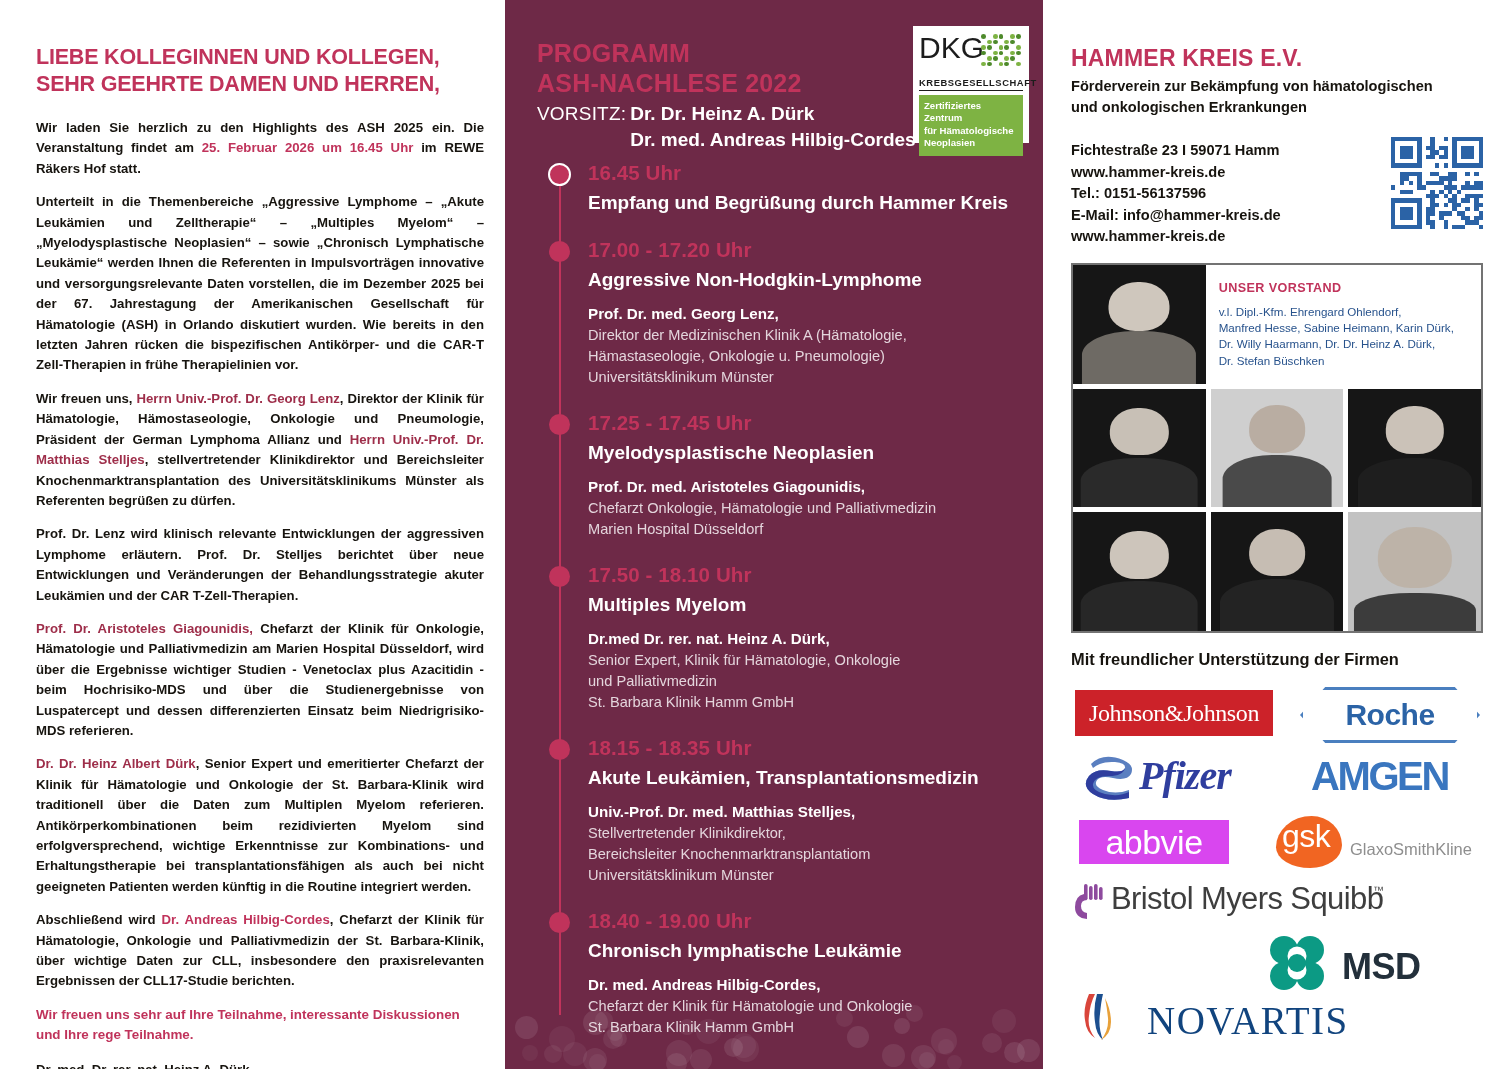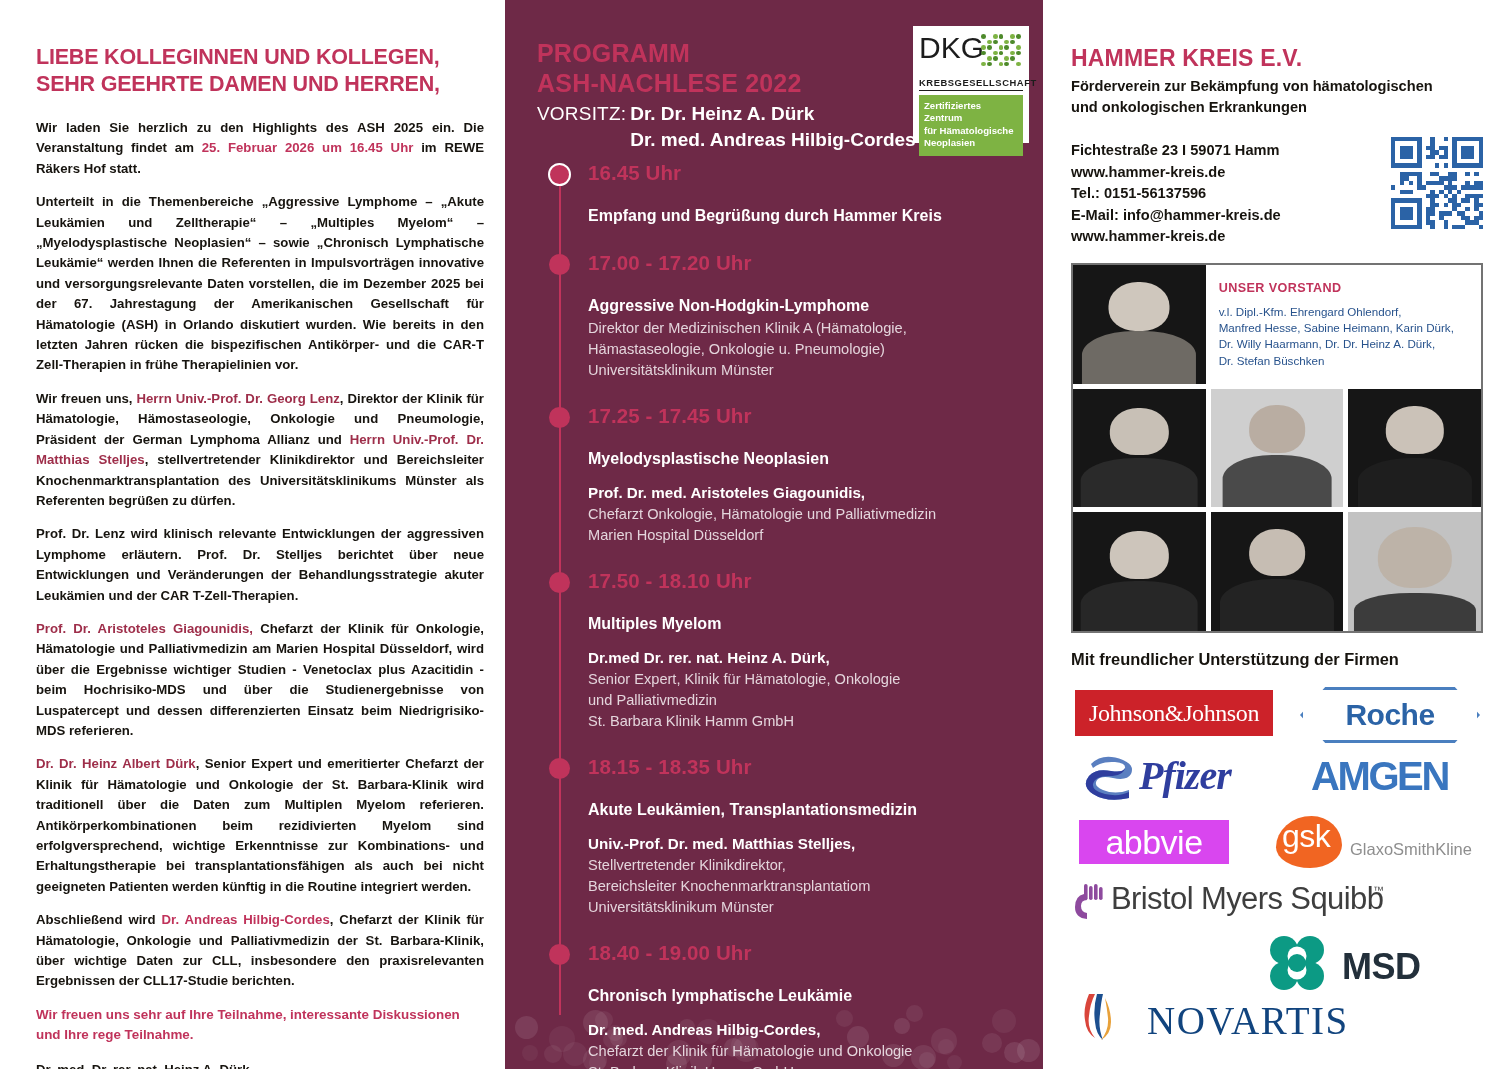--- a/index.html
+++ b/index.html
@@ -100,22 +100,22 @@
     border-radius: 50%; background: #C0335B;
   }
   .bullet.ring {
     border: 2.5px solid #ffffff; left: 11px; top: 3px; width: 23px; height: 23px;
   }
   .tl-time {
     color: #C0335B; font-size: 20.5px; font-weight: bold; line-height: 25px;
     letter-spacing: 0.1px;
   }
   .tl-topic {
-    color: #ffffff; font-size: 16px; font-weight: bold; line-height: 24px;
-    margin-top: 19px;
+    color: #ffffff; font-size: 19px; font-weight: bold; line-height: 24px;
+    margin-top: 6px;
   }
   .tl-speaker {
     color: #ffffff; font-size: 15.2px; font-weight: bold; line-height: 22px;
     margin-top: 11px;
   }
   .tl-aff {
     color: #E4D5DC; font-size: 14.6px; font-weight: 400; line-height: 21px;
   }
   .tl-end {
     color: #0ea5e9; font-size: 21px; font-weight: bold; line-height: 28px; margin-top: 32px;
@@ -329,20 +329,21 @@
       <div id="tlItems">
           <div class="tl-item">
             <span class="bullet ring"></span>
             <div class="tl-time">16.45 Uhr</div>
             <div class="tl-topic">Empfang und Begrüßung durch Hammer Kreis</div>
           </div>
           <div class="tl-item">
             <span class="bullet"></span>
             <div class="tl-time">17.00 - 17.20 Uhr</div>
             <div class="tl-topic">Aggressive Non-Hodgkin-Lymphome</div>
+            <div class="tl-speaker">Prof. Dr. med. Georg Lenz,</div>
             <div class="tl-aff">Direktor der Medizinischen Klinik A (Hämatologie,</div>
             <div class="tl-aff">Hämastaseologie, Onkologie u. Pneumologie)</div>
             <div class="tl-aff">Universitätsklinikum Münster</div>
           </div>
           <div class="tl-item">
             <span class="bullet"></span>
             <div class="tl-time">17.25 - 17.45 Uhr</div>
             <div class="tl-topic">Myelodysplastische Neoplasien</div>
             <div class="tl-speaker">Prof. Dr. med. Aristoteles Giagounidis,</div>
             <div class="tl-aff">Chefarzt Onkologie, Hämatologie und Palliativmedizin</div>

